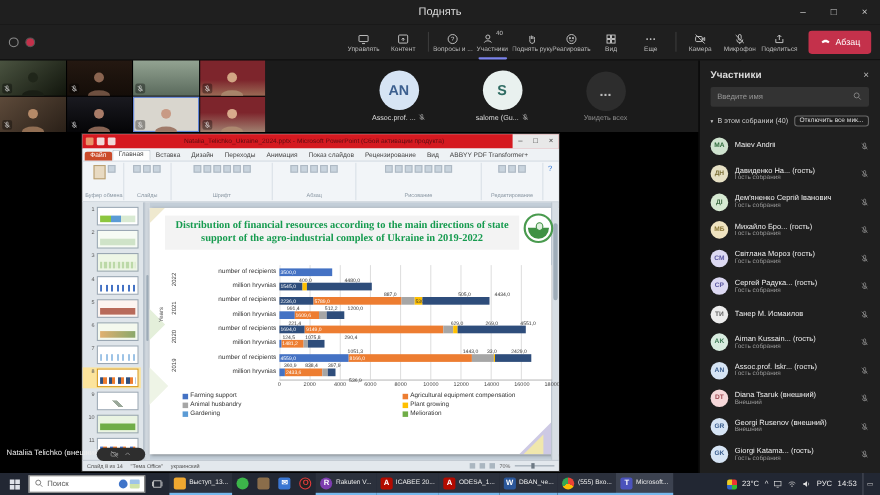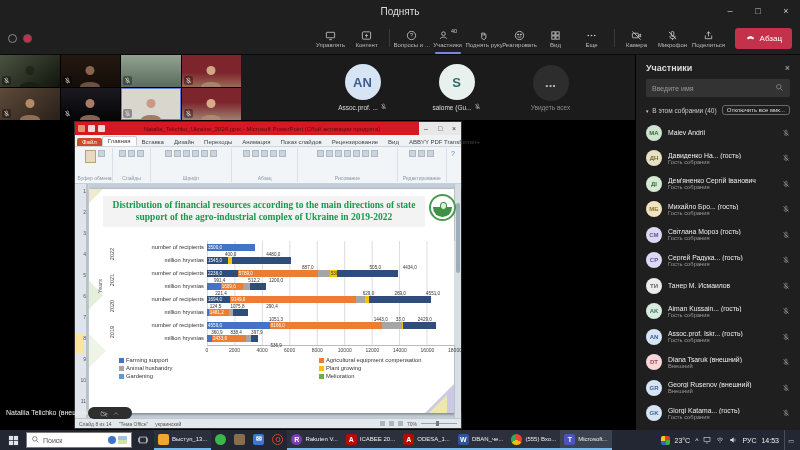--- a/index.html
+++ b/index.html
@@ -42,21 +42,21 @@
   .azmic {color:#bbb}
   #ma-tile {width:128px;background:#262626;display:flex;align-items:center;justify-content:center;border-left:2px solid #000}
   #ma-circle {width:34px;height:34px;border-radius:50%;display:flex;align-items:center;justify-content:center;font-size:12px;font-weight:bold}
 
   
   #stage {position:absolute;top:120px;left:0;right:165px;bottom:20px;background:#000}
   #presenter {position:absolute;left:6px;bottom:14px;color:#eee;font-size:7px;z-index:6}
   #pill {position:absolute;left:88px;bottom:11px;width:44px;height:12px;background:#2e2e2e;border-radius:6px;display:flex;align-items:center;justify-content:center;gap:4px;color:#aaa;z-index:6}
 
   
-  #ppt {position:absolute;left:75px;top:2px;width:386px;height:306px;background:#e6eaee;display:flex;flex-direction:column;box-shadow:0 0 0 1px #333}
+  #ppt {position:absolute;left:75px;top:2px;width:433px;height:306px;background:#e6eaee;display:flex;flex-direction:column;box-shadow:0 0 0 1px #333}
   #ppt-titlebar {height:13px;background:#d51920;display:flex;align-items:center;padding-left:3px;gap:3px}
   .pt-ic {width:7px;height:7px;border-radius:1px}
   #ppt-title {flex:1;text-align:center;font-size:6px;color:#5e0c10;white-space:nowrap;overflow:hidden}
   #ppt-controls {height:13px;background:#e8e8e8;display:flex;align-items:center}
   .ppt-wbtn {width:14px;text-align:center;font-size:7px;color:#333}
   #rtabs {height:12px;background:#eef2f5;display:flex;align-items:flex-end;padding-left:2px;font-size:6px;color:#444;border-bottom:1px solid #cfd7de}
   .rtab {padding:1px 5px;white-space:nowrap}
   .rtab.file {background:#cb4b2a;color:#fff;border-radius:2px 2px 0 0}
   .rtab.active {background:#fdfdfd;border:1px solid #c5ccd4;border-bottom:1px solid #fdfdfd;border-radius:2px 2px 0 0}
   #rgroups {height:37px;background:#f2f5f8;display:flex;border-bottom:1px solid #c8d0d8;padding:1px 2px}

